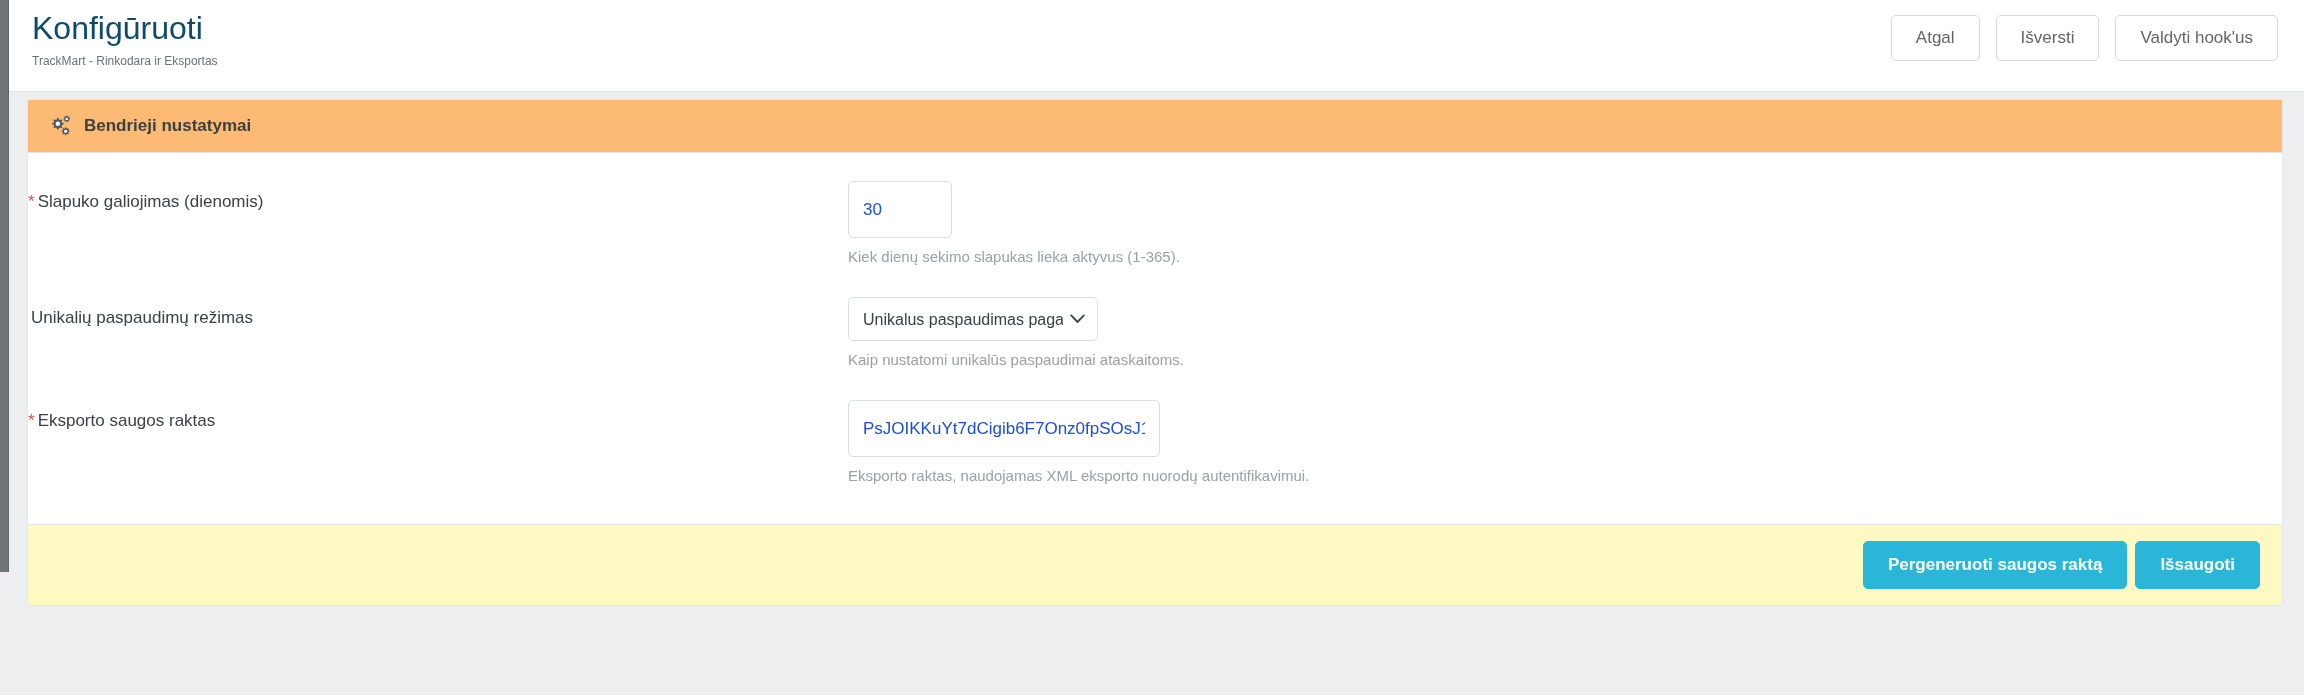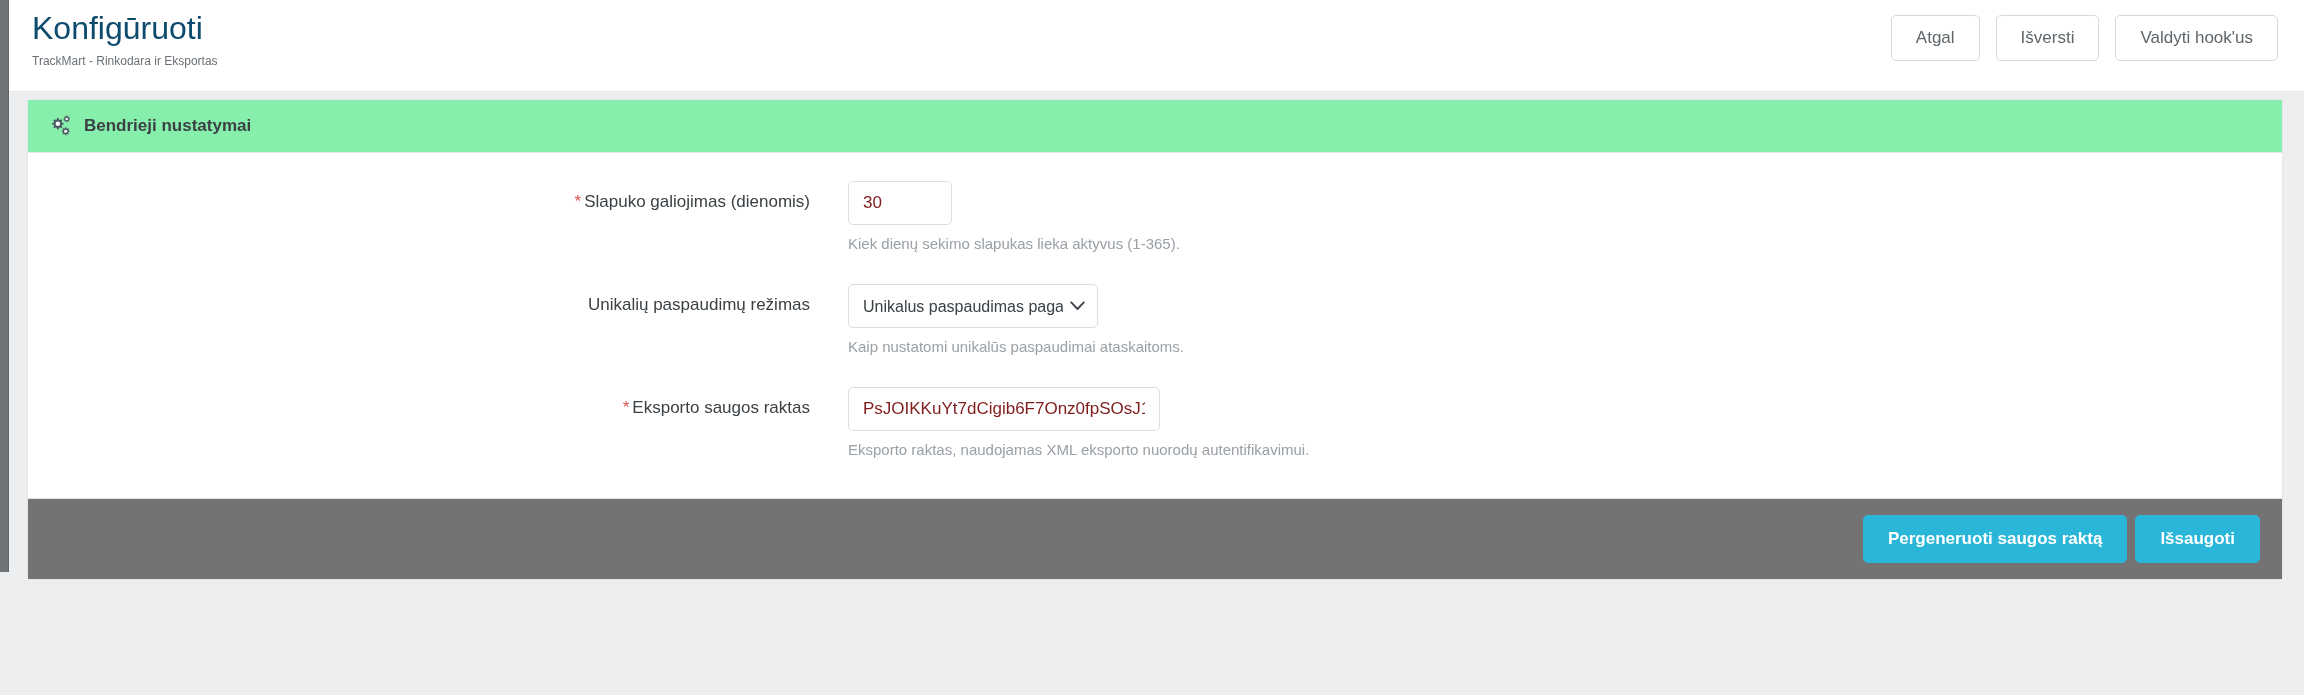--- a/index.html
+++ b/index.html
@@ -70,21 +70,21 @@
   
   .panel {
     position: absolute; left: 27px; top: 99px;
     width: 2256px;
     background: #ffffff;
     border: 1px solid #e4e7e9;
     border-radius: 3px;
   }
   .panel-heading {
     height: 53px;
-    background: #86efac;
+    background: #fdba74;
     border-bottom: 1px solid #e4e7e9;
     display: flex; align-items: center;
     padding-left: 20px;
   }
   .panel-heading .cogs-icon {
     width: 24px; height: 22px;
     margin-right: 12px; flex: none;
     display: block;
   }
   .panel-title {
@@ -95,34 +95,34 @@
   .panel-body { padding: 28px 0 34px 0; }
 
   .form-row {
     display: flex; align-items: flex-start;
     margin-bottom: 32px;
   }
   .form-row:last-child { margin-bottom: 6px; }
 
   .form-label {
     width: 820px; flex: none;
-    text-align: right;
+    text-align: left;
     padding-right: 38px; padding-top: 11px;
     font-size: 17px; color: #3b4145;
     white-space: nowrap;
   }
   .req { color: #d9534f; margin-right: 3px; }
 
   .form-control-wrap { flex: 1 1 auto; min-width: 0; }
 
   .form-control {
     display: block;
-    height: 44px;
+    height: 57px;
     padding: 0 14px;
-    font-size: 17px; color: #7f1d1d;
+    font-size: 17px; color: #1d4ed8;
     background: #ffffff;
     border: 1px solid #dcdfe2;
     border-radius: 5px;
     font-family: "Liberation Sans", sans-serif;
     outline: none;
   }
   .input-days { width: 104px; }
   .input-key  { width: 312px; }
 
   .select-control {
@@ -142,21 +142,21 @@
     pointer-events: none;
   }
 
   .help-block {
     margin-top: 10px;
     font-size: 15px; color: #9aa0a5;
     white-space: nowrap;
   }
 
   .panel-footer {
-    background: #737373;
+    background: #fef9c3;
     border-top: 1px solid #e4e7e9;
     padding: 16px 22px;
     display: flex; justify-content: flex-end; gap: 8px;
   }
   .btn-primary {
     display: inline-flex; align-items: center; justify-content: center;
     height: 48px; padding: 0 24px;
     font-size: 17px; font-weight: bold; color: #ffffff;
     background: #29b6d8;
     border: 1px solid #29b6d8;

